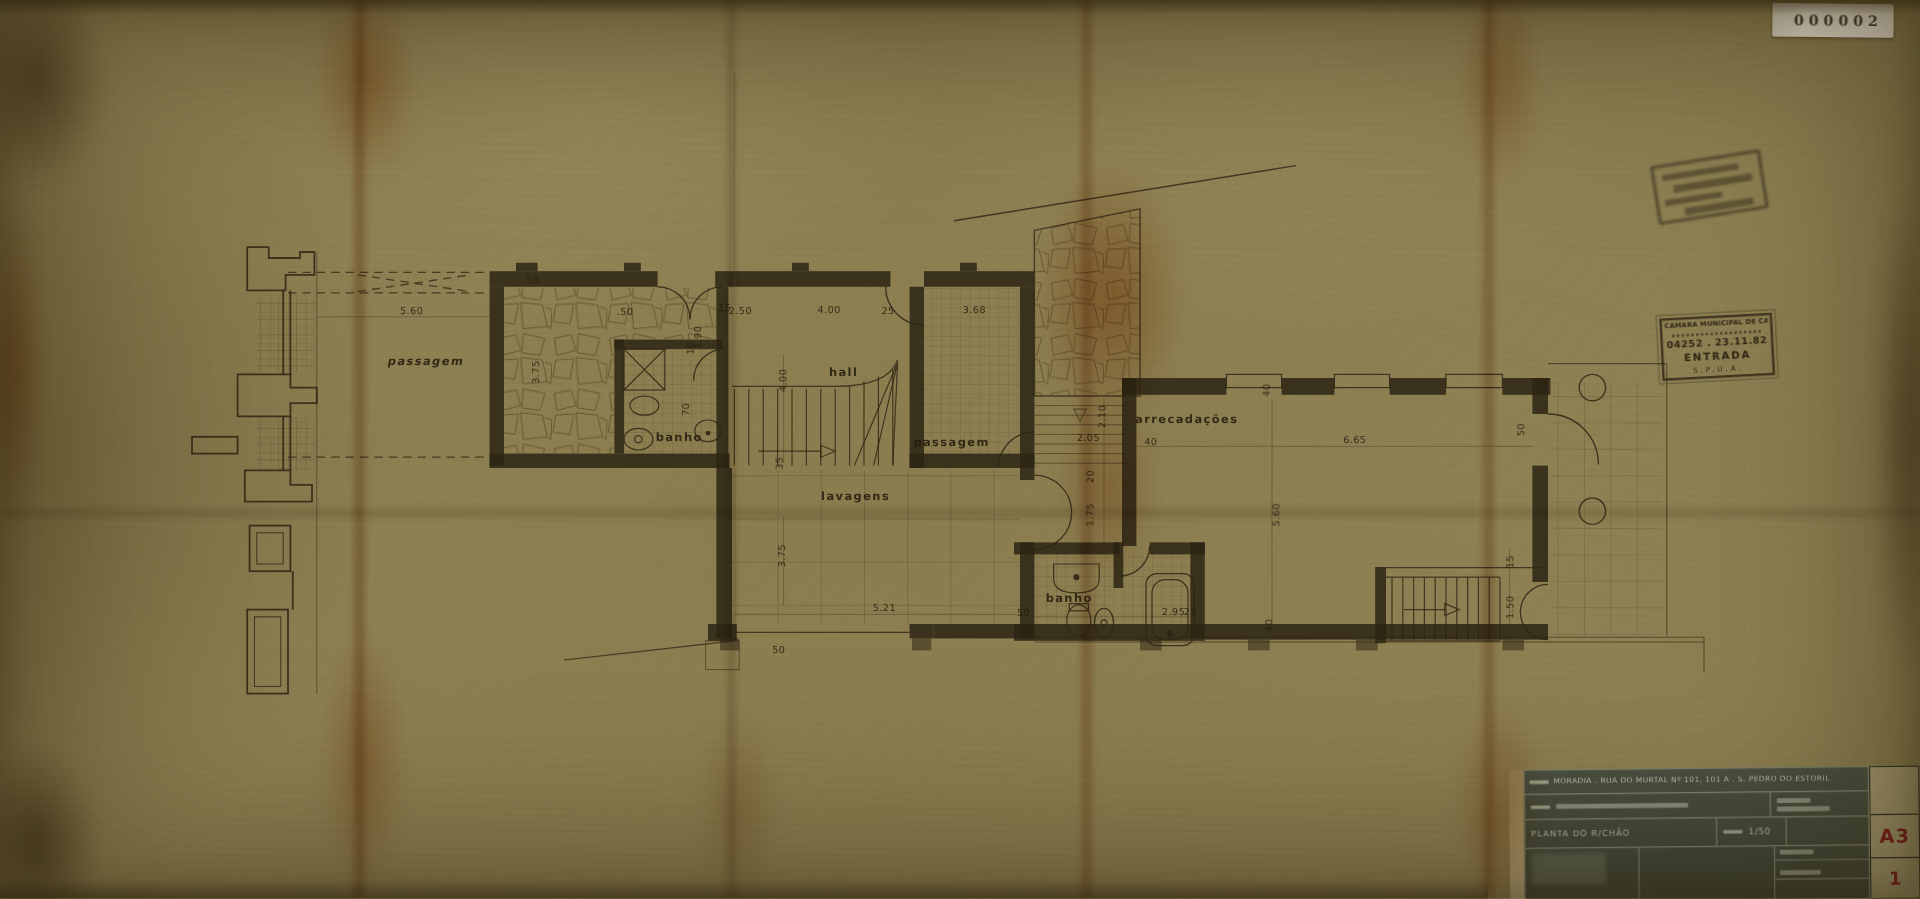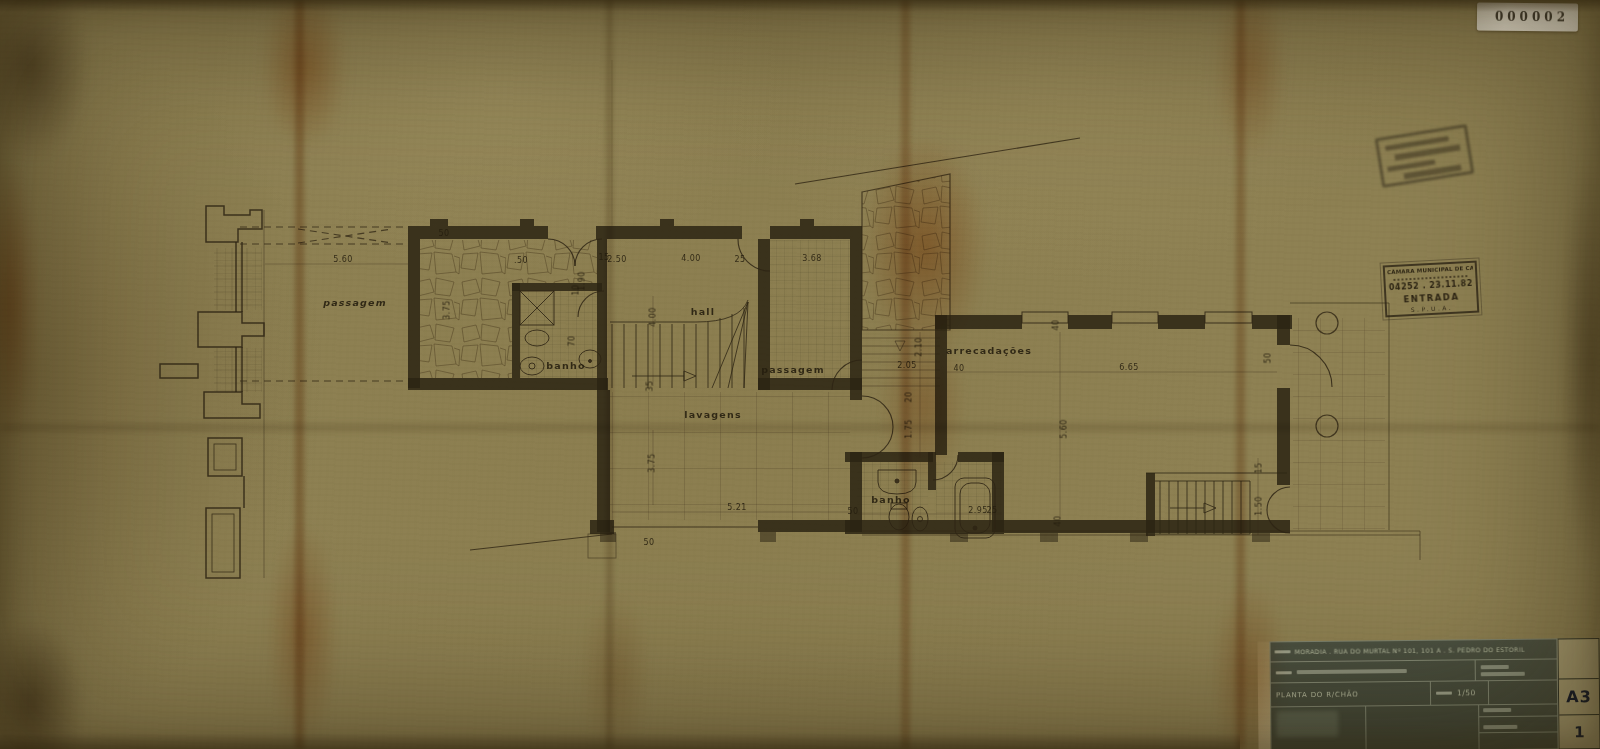--- a/index.html
+++ b/index.html
@@ -84,21 +84,21 @@
   .c-r4right { width:78px; flex-direction:column; padding:0; align-items:stretch; }
   .sr { flex:1; border-bottom:1px solid rgba(205,210,185,.45); display:flex; align-items:center; padding:0 4px; }
   .sr:last-child { border-bottom:none; }
   .smudge { background:rgba(195,200,175,.55); height:4px; border-radius:1px; filter:blur(.5px); }
   .smudge.tag { width:16px; height:3px; background:rgba(195,200,175,.7); }
   .smudge.w110 { width:110px; } .smudge.w44 { width:44px; } .smudge.w34 { width:34px; } .smudge.w28 { width:28px; }
   .smudge-block { width:62px; height:26px; background:rgba(170,180,150,.22); filter:blur(2px); border-radius:3px; }
   .tb-strip { flex:1; height:100%; background:#a89d72; border:1.5px solid #2c3024;
     display:flex; flex-direction:column; }
   .ts-cell { border-bottom:1.5px solid #2c3024; display:flex; align-items:center; justify-content:center;
-    color:#0f172a;text-align:right; }
+    color:#7f1d1d;text-align:right; }
   .ts-top { height:40px; }
   .ts-fmt { height:36px; font-size:16px; font-weight:bold; letter-spacing:1px; }
   .ts-num { flex:1; border-bottom:none; font-size:15px; font-weight:bold; }
 
   
   .stain { position:absolute; z-index:6; pointer-events:none; mix-blend-mode:multiply; }
   .fold { filter:blur(2.5px); }
   .f1 { left:295px; top:0; width:9px;  height:749px; background:rgba(160,95,30,.38); }
   .f2 { left:606px; top:0; width:7px;  height:749px; background:rgba(110,85,40,.25); }
   .f3 { left:901px; top:0; width:9px;  height:749px; background:rgba(165,95,30,.34); }

